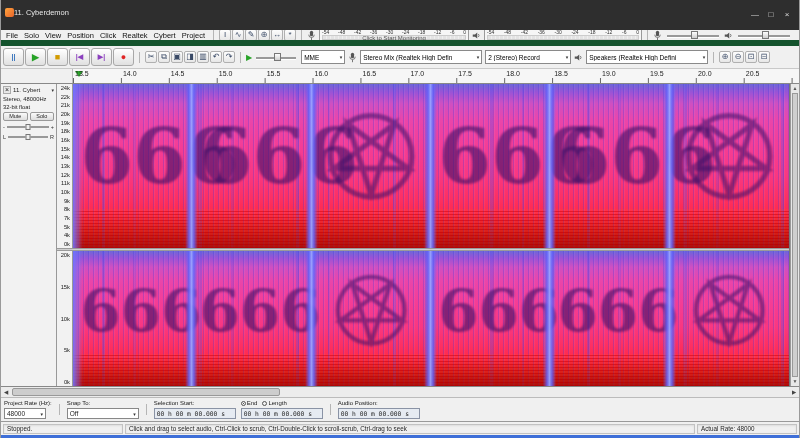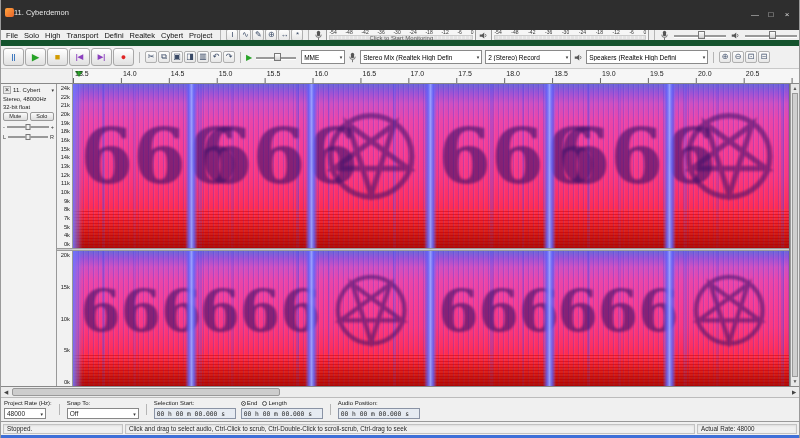--- a/index.html
+++ b/index.html
@@ -128,23 +128,23 @@
     <span class="title">11. Cyberdemon</span>
     <span class="winbtn">—</span>
     <span class="winbtn">□</span>
     <span class="winbtn">×</span>
   </div>
 
   <div class="row1">
     <div id="menubar">
         <span class="menuitem">File</span>
         <span class="menuitem">Solo</span>
-        <span class="menuitem">High</span>
-        <span class="menuitem">Transport</span>
-        <span class="menuitem">Defini</span>
+        <span class="menuitem">View</span>
+        <span class="menuitem">Position</span>
+        <span class="menuitem">Click</span>
         <span class="menuitem">Realtek</span>
         <span class="menuitem">Cybert</span>
         <span class="menuitem">Project</span>
       </div>
     <div class="vsep"></div>
     <div id="toolsbar">
         <div class="toolbtn">I</div>
         <div class="toolbtn">∿</div>
         <div class="toolbtn">✎</div>
         <div class="toolbtn">⊕</div>

